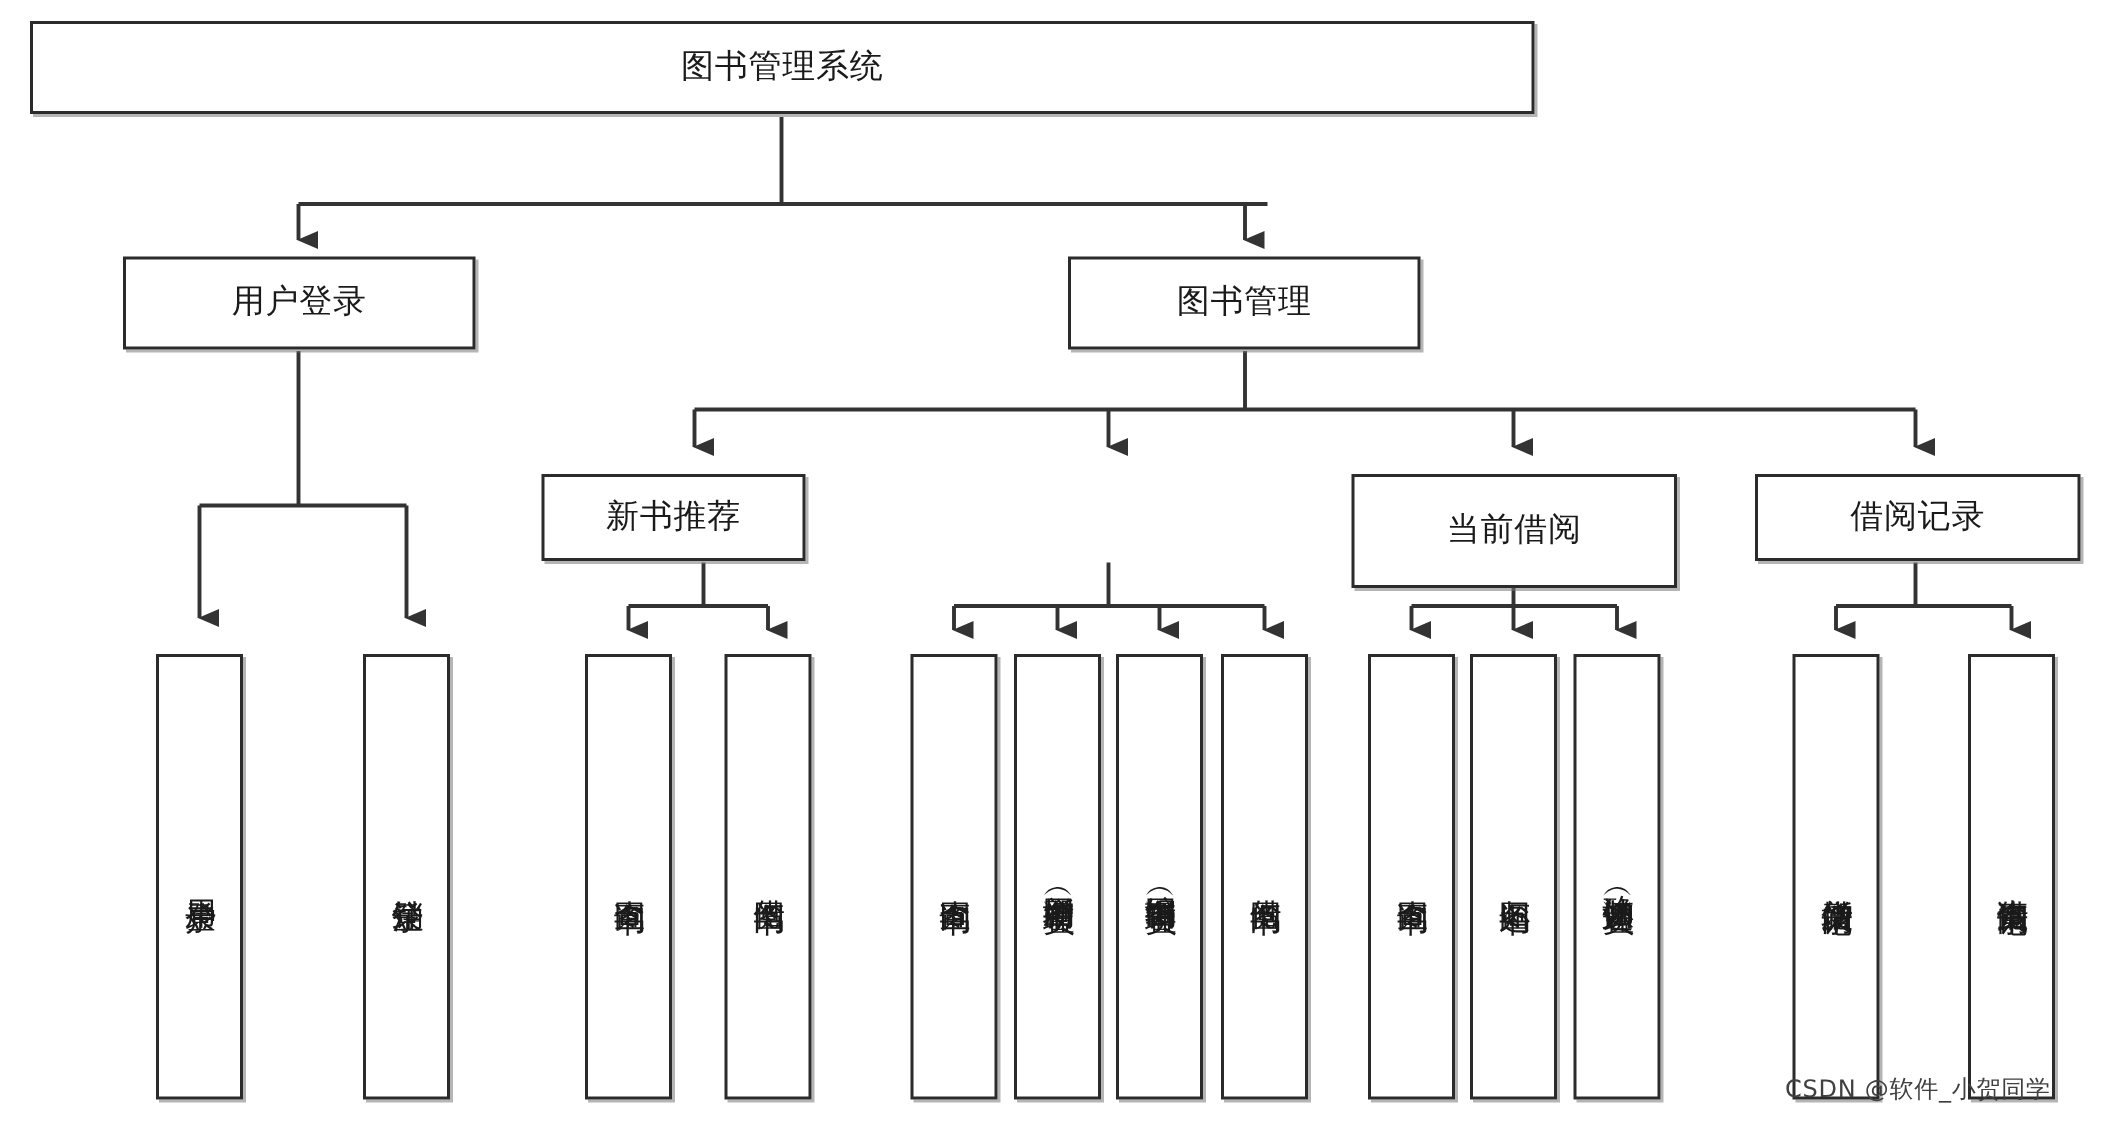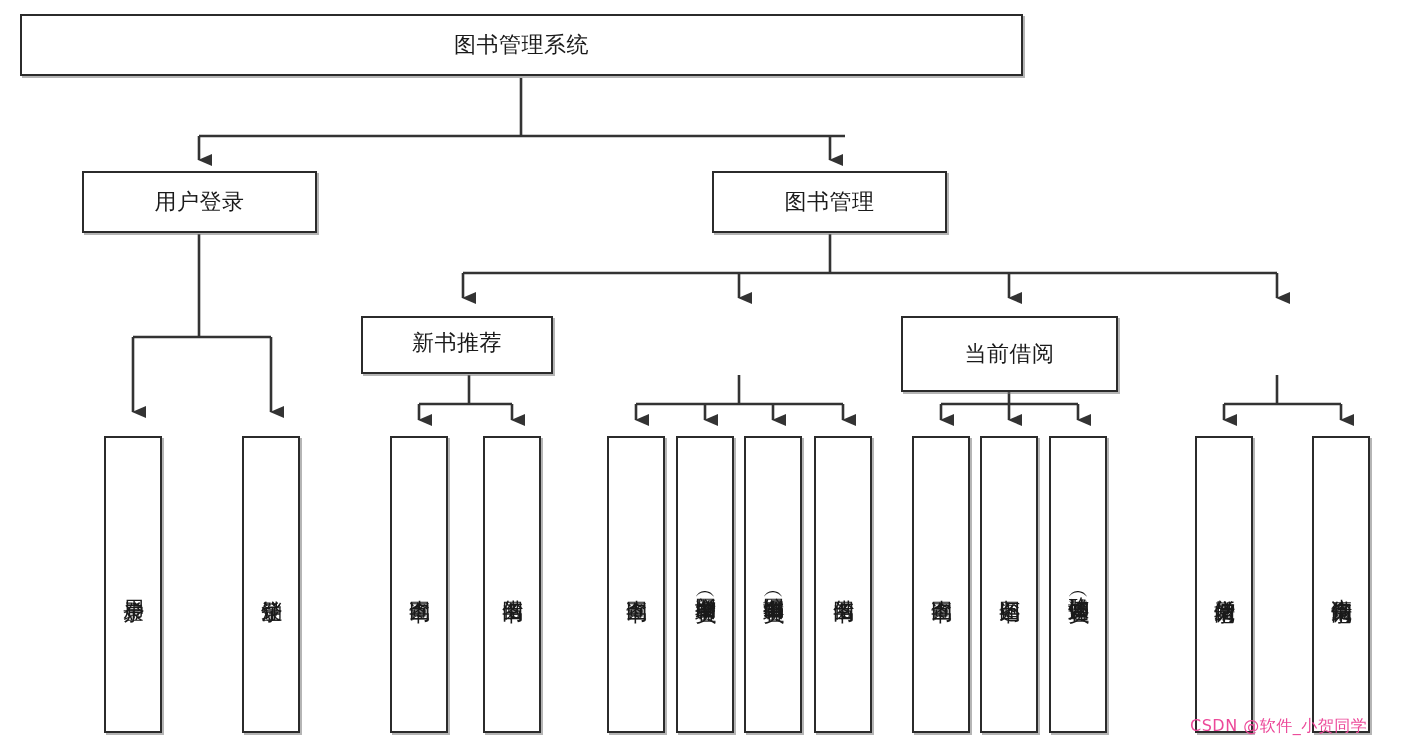--- a/index.html
+++ b/index.html
@@ -50,21 +50,21 @@
     align-items: center;
     justify-content: center;
     white-space: nowrap;
   }
   .node-label {
     display: block;
   }
   .watermark {
     position: absolute;
     font-size: 16px;
-    color: #ec4899;
+    color: #404040;
     letter-spacing: 0.5px;
     white-space: nowrap;
     user-select: none;
   }
 </style>
 </head>
 <body>
 
 <div id="canvas">
 
@@ -123,29 +123,32 @@
   </div>
 
   <div class="node horiz" style="left:82px; top:171px; width:235px; height:62px;">
     <span class="node-label">用户登录</span>
   </div>
 
   <div class="node horiz" style="left:712px; top:171px; width:235px; height:62px;">
     <span class="node-label">图书管理</span>
   </div>
 
-  <div class="node horiz" style="left:361px; top:316px; width:192px; height:58px;font-family:Liberation Mono, monospace;">
+  <div class="node horiz" style="left:361px; top:316px; width:176px; height:58px;">
     <span class="node-label">新书推荐</span>
   </div>
 
 
   <div class="node horiz" style="left:901px; top:316px; width:217px; height:76px;">
     <span class="node-label">当前借阅</span>
   </div>
 
+  <div class="node horiz" style="left:1170px; top:316px; width:217px; height:58px;">
+    <span class="node-label">借阅记录</span>
+  </div>
 
   <div class="node vert" style="left:104px; top:436px; width:58px; height:297px;">
     <span class="node-label">用户登录</span>
   </div>
 
   <div class="node vert" style="left:242px; top:436px; width:58px; height:297px;">
     <span class="node-label">注销登录</span>
   </div>
 
   <div class="node vert" style="left:390px; top:436px; width:58px; height:297px;">

